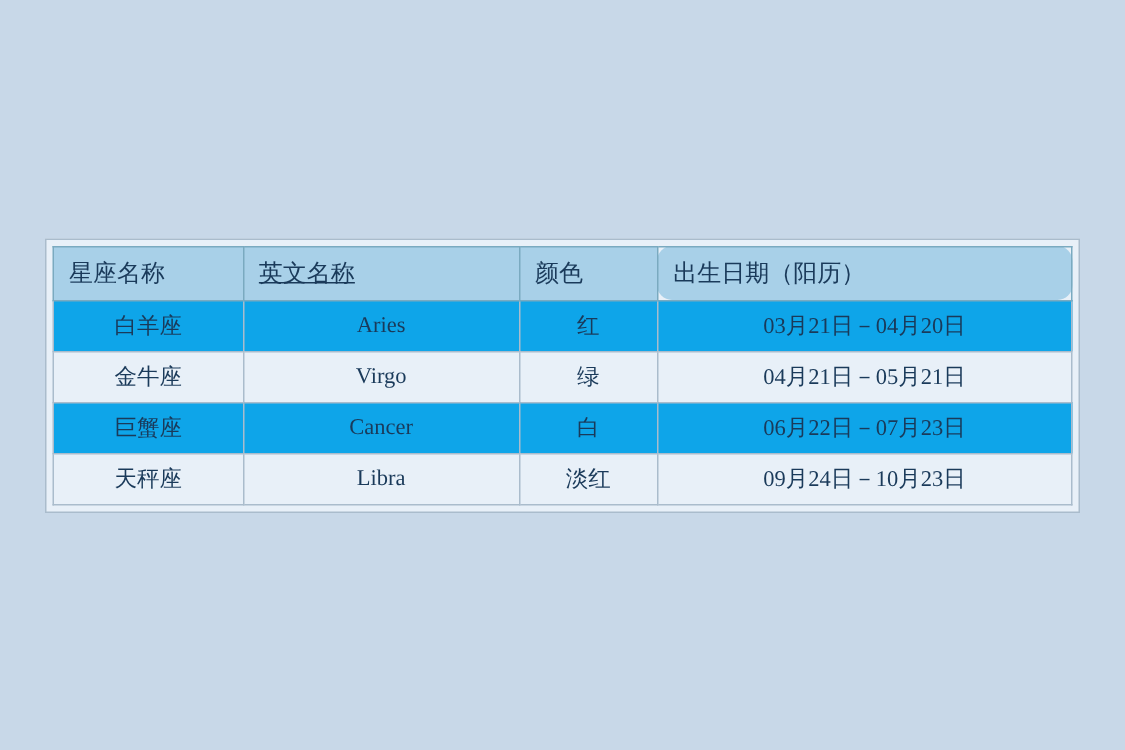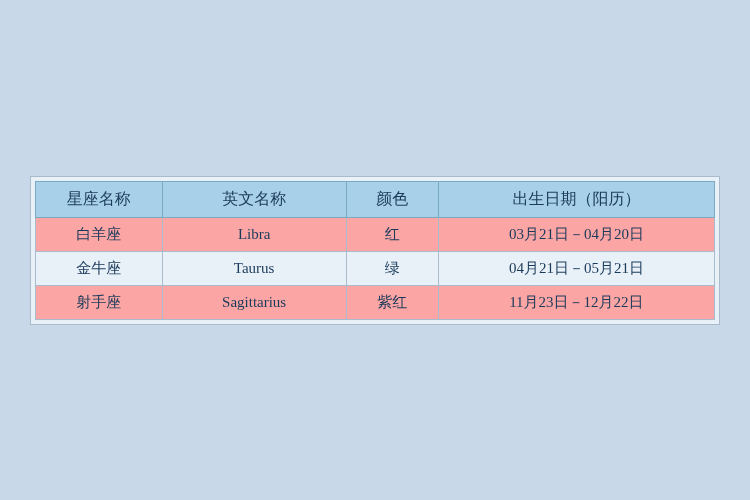--- a/index.html
+++ b/index.html
@@ -26,71 +26,77 @@
 
     table {
       border-collapse: collapse;
       width: 680px;
     }
 
     th {
       background-color: #a8d0e8;
       border: 1px solid #7aaac0;
       padding: 7px 10px;
-      text-align: center;
+      text-align: left;
       font-size: 16px;
       font-weight: normal;
       color: #1a3a5a;
     }
 
     td {
       border: 1px solid #aabccc;
       padding: 7px 10px;
       text-align: center;
       font-size: 15px;
       color: #1a3a5a;
-      background-color: #fca5a5;
+      background-color: #0ea5e9;
     }
 
     tr:nth-child(even) td {
       background-color: #e8f0f8;
     }
 
     .col-cn { width: 110px; }
-    .col-en { width: 160px; }
+    .col-en { width: 160px; text-decoration: underline; }
     .col-color { width: 80px; }
-    .col-date { width: 240px; }
+    .col-date { width: 240px; border-radius: 10px; }
   </style>
 </head>
 <body>
 
 <div class="table-container">
   <table>
     <thead>
       <tr>
         <th class="col-cn">星座名称</th>
         <th class="col-en">英文名称</th>
         <th class="col-color">颜色</th>
         <th class="col-date">出生日期（阳历）</th>
       </tr>
     </thead>
     <tbody id="table-body">
     <tr>
           <td>白羊座</td>
-          <td>Libra</td>
+          <td>Aries</td>
           <td>红</td>
           <td>03月21日－04月20日</td>
         </tr>
         <tr>
           <td>金牛座</td>
-          <td>Taurus</td>
+          <td>Virgo</td>
           <td>绿</td>
           <td>04月21日－05月21日</td>
         </tr>
         <tr>
-          <td>射手座</td>
-          <td>Sagittarius</td>
-          <td>紫红</td>
-          <td>11月23日－12月22日</td>
+          <td>巨蟹座</td>
+          <td>Cancer</td>
+          <td>白</td>
+          <td>06月22日－07月23日</td>
+        </tr>
+        <tr>
+          <td>天秤座</td>
+          <td>Libra</td>
+          <td>淡红</td>
+          <td>09月24日－10月23日</td>
         </tr>
       </tbody>
   </table>
 </div>
 
 </body></html>

